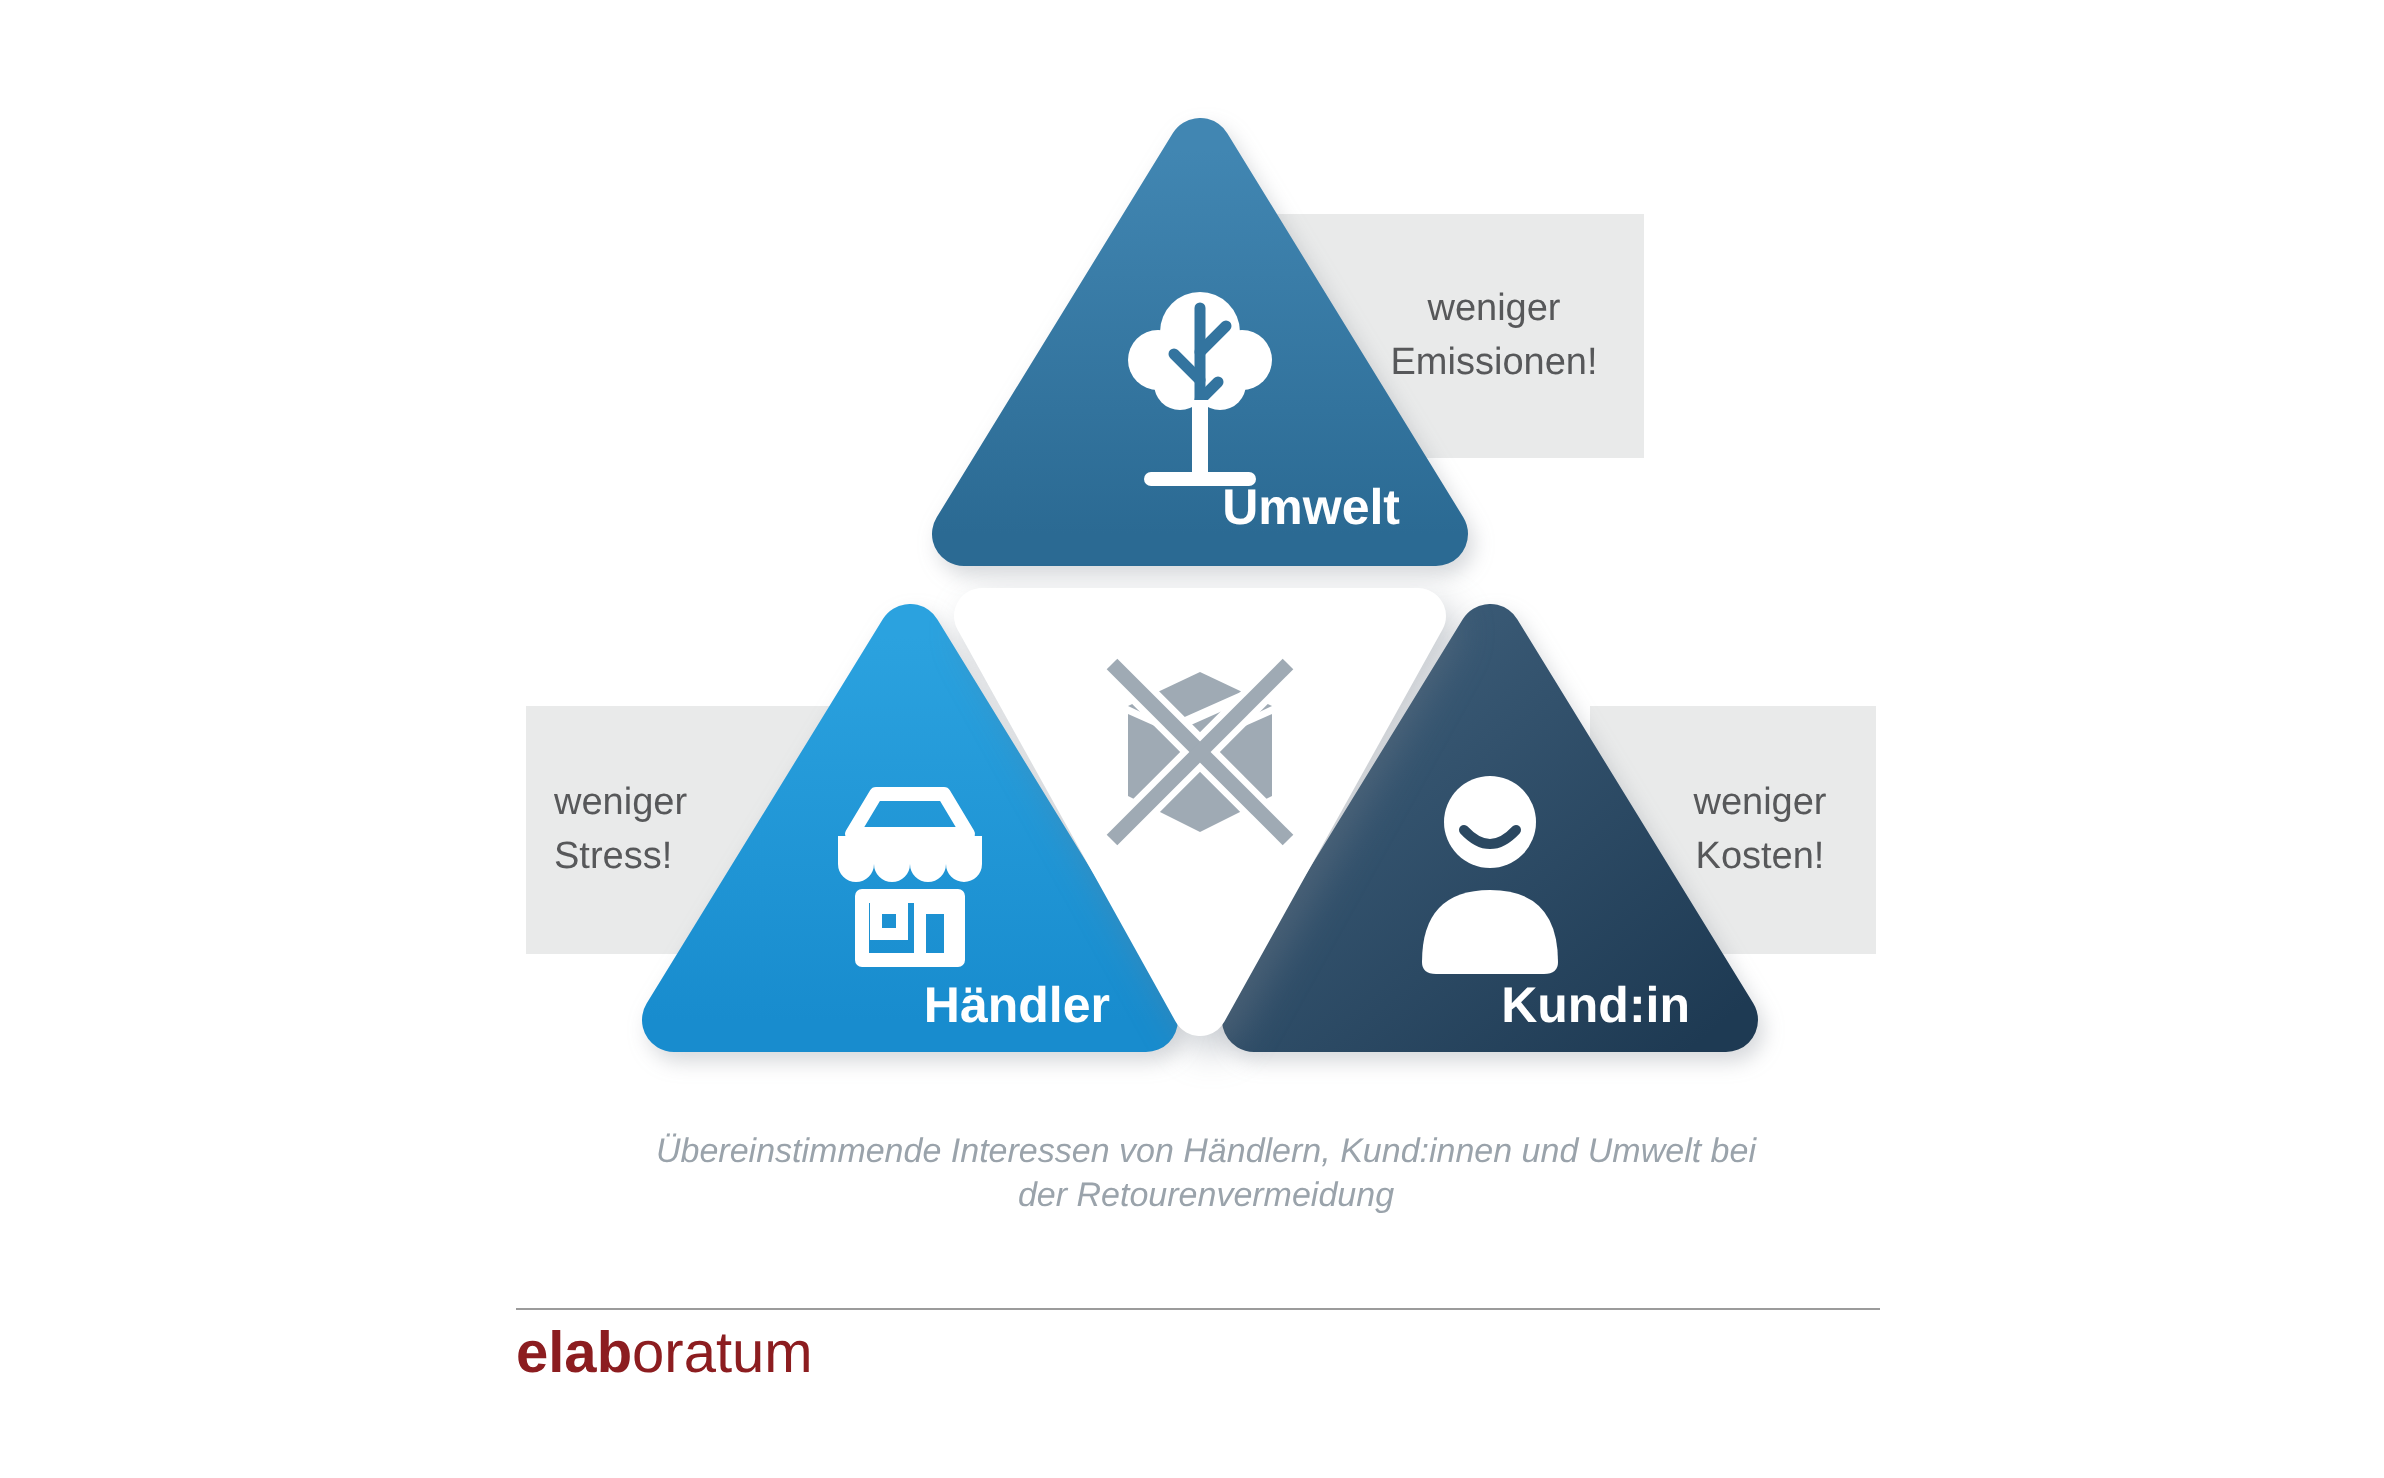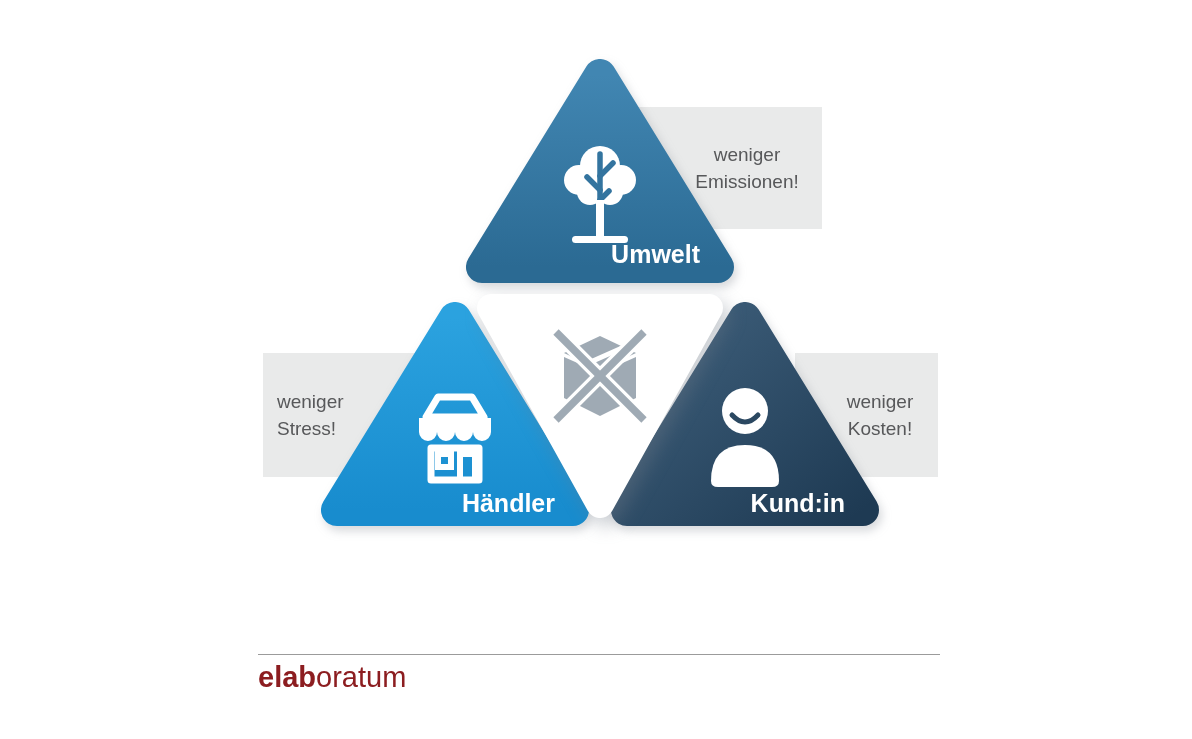--- a/index.html
+++ b/index.html
@@ -151,17 +151,21 @@
     <g stroke-width="7.5" stroke="#9faab4">
       <path d="M14,4 L102,92"></path>
       <path d="M102,4 L14,92"></path>
     </g>
   </svg>
 
   <div class="tri-label label-umwelt">Umwelt</div>
   <div class="tri-label label-haendler">Händler</div>
   <div class="tri-label label-kundin">Kund:in</div>
 
+  <div class="caption">
+    <div>Übereinstimmende Interessen von Händlern, Kund:innen und Umwelt bei</div>
+    <div>der Retourenvermeidung</div>
+  </div>
 
   <div class="footer-rule"></div>
   <div class="logo"><span class="logo-bold">elab</span><span>oratum</span></div>
 
 </div>
 
 </body></html>

